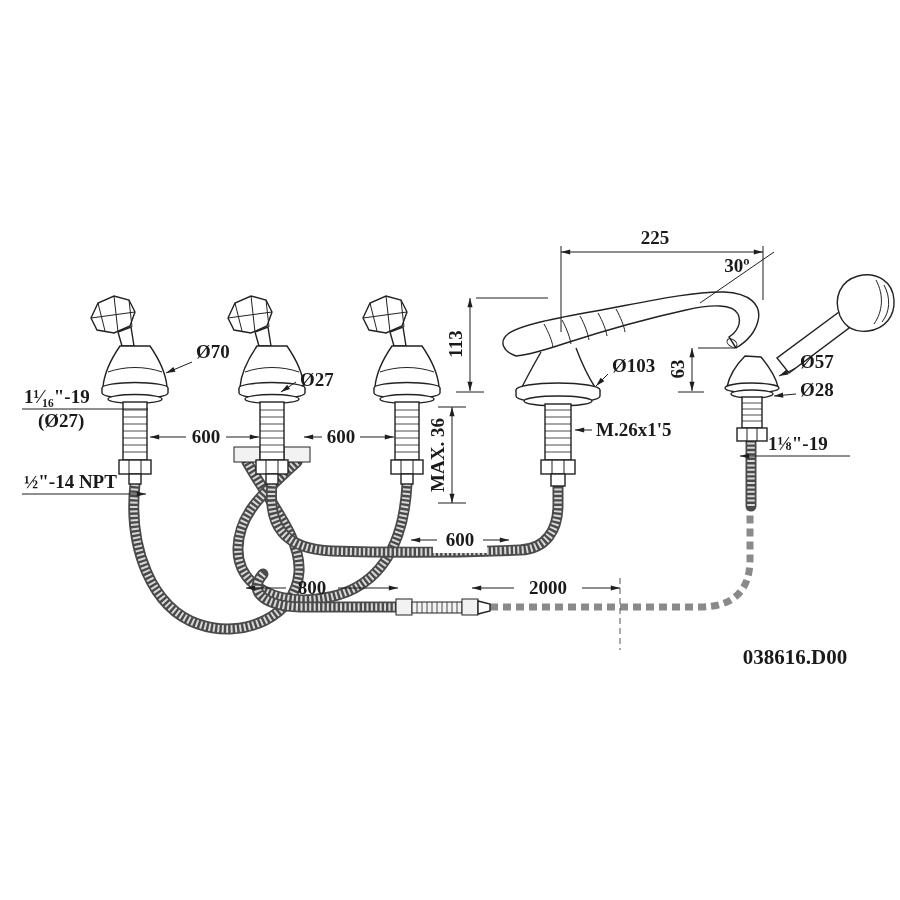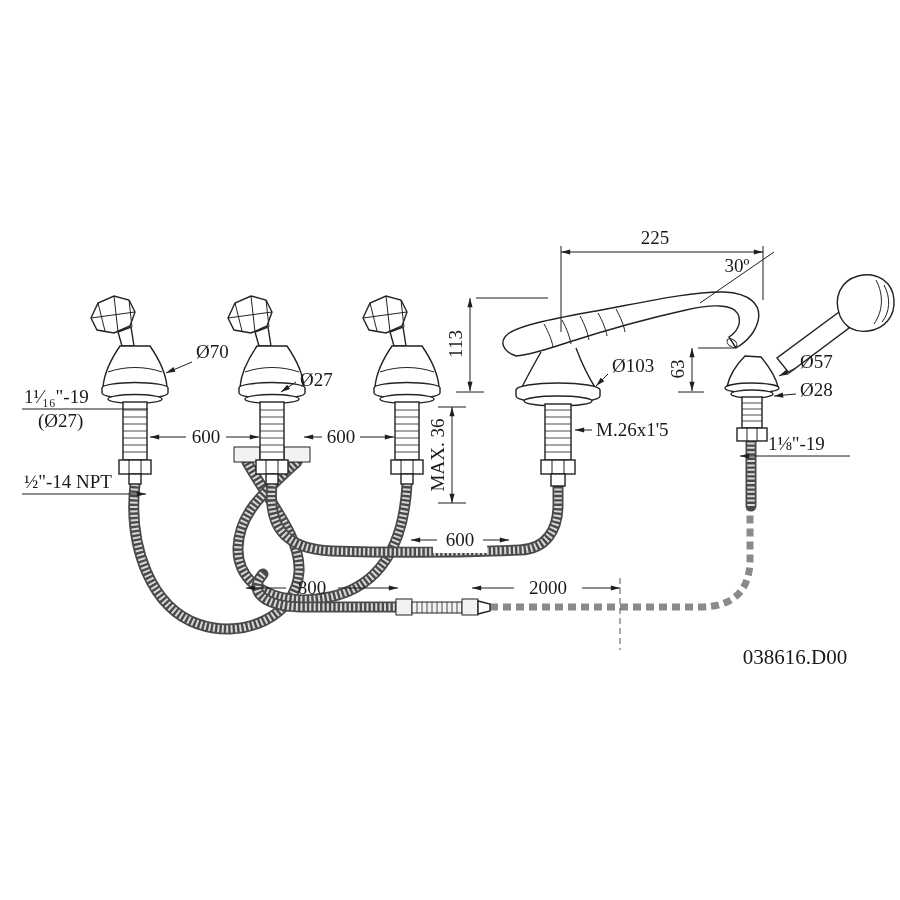--- a/index.html
+++ b/index.html
@@ -1,17 +1,17 @@
 <!DOCTYPE html>
 <html><head>
 <meta charset="utf-8">
 <style>
   html,body{margin:0;padding:0;background:#ffffff;}
   .stage{position:relative;width:900px;height:900px;background:#fff;overflow:hidden;
-         font-family:"Liberation Serif","DejaVu Serif",serif;}
+         font-family:"Liberation Serif","DejaVu Serif",serif;font-weight:bold;}
   svg{position:absolute;left:0;top:0;}
   text{font-family:"Liberation Serif","DejaVu Serif",serif;font-size:19px;fill:#1a1a1a;}
   .pn{font-size:21px;}
   .art{stroke:#222;stroke-width:1.4;fill:#fff;}
   .artline{stroke:#222;stroke-width:1;fill:none;}
   .thread{stroke:#222;stroke-width:.8;fill:none;}
   .dim{stroke:#1f1f1f;stroke-width:1;fill:none;}
   .hose-out{stroke:#4a4a4a;stroke-width:11;fill:none;stroke-linecap:round;}
   .hose-in{stroke:#d8d8d8;stroke-width:7.5;fill:none;stroke-dasharray:2 2.4;}
   .hose-dash{stroke:#8a8a8a;stroke-width:7;fill:none;stroke-dasharray:8 5;}

